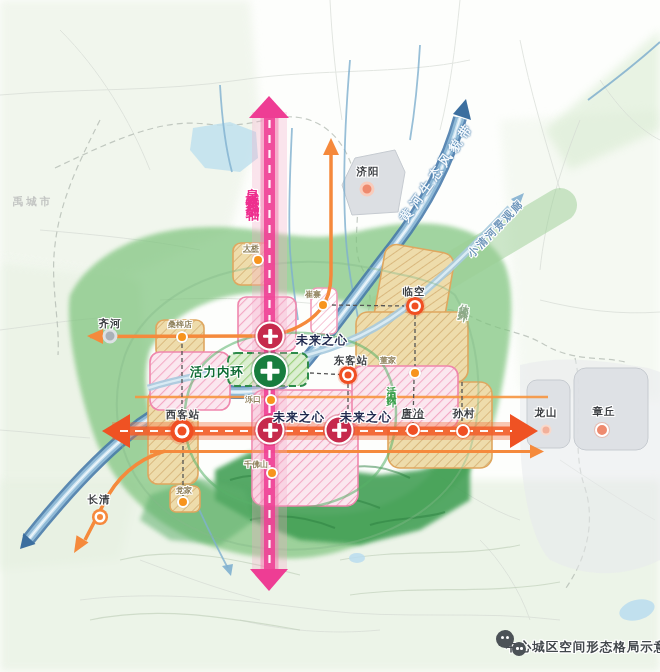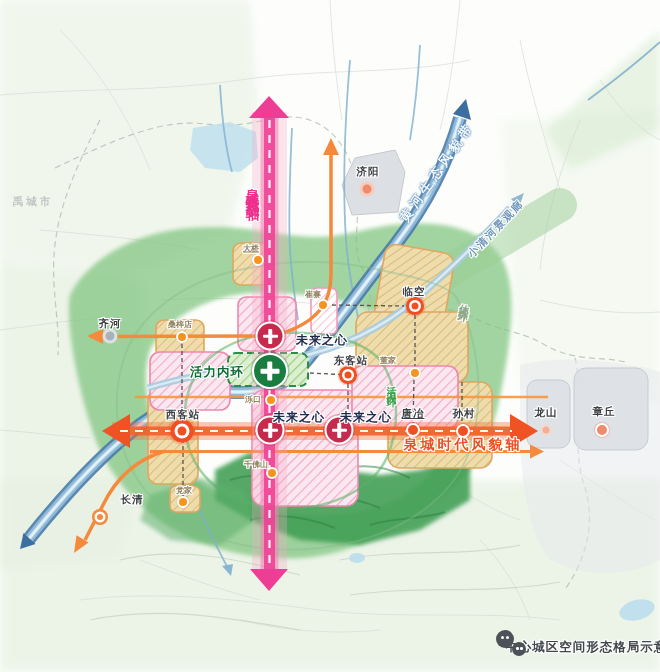--- a/index.html
+++ b/index.html
@@ -265,21 +265,20 @@
     <line x1="415" y1="315" x2="415" y2="366"></line>
     <line x1="414" y1="380" x2="413" y2="423"></line>
     <line x1="462" y1="382" x2="462" y2="424"></line>
   </g>
 </svg>
 
 <div class="lbl v axis-pink-txt" style="left:253px;top:188px;">泉城特色风貌轴</div>
 
 <div class="lbl axis-blue-txt" style="left:437px;top:172px;">黄河生态风貌带</div>
 
-<div class="lbl axis-orange-txt" style="left:463px;top:445px;">泉城时代风貌轴</div>
 
 <div class="lbl axis-lblue-txt" style="left:496px;top:229px;">小清河景观廊</div>
 
 <div class="lbl v ring-inner-txt" style="left:391px;top:386px;">活力内环</div>
 
 <div class="lbl v ring-outer-txt" style="left:465px;top:302px;">休闲外环</div>
 
 <div class="cross" style="left:270px;top:336px;"></div>
 <div class="lbl s-heart" style="left:302px;top:340px;padding-left:40px;">未来之心</div>
 
@@ -313,21 +312,21 @@
 <div class="dot dot-solid" style="left:463px;top:431px;"></div>
 <div class="lbl s-city" style="left:464px;top:414px;">孙村</div>
 
 <div class="dot dot-pale" style="left:546px;top:430px;"></div>
 <div class="lbl s-city" style="left:546px;top:413px;">龙山</div>
 
 <div class="dot dot-salmon2" style="left:602px;top:430px;"></div>
 <div class="lbl s-city" style="left:604px;top:412px;">章丘</div>
 
 <div class="dot ring-sm" style="left:100px;top:517px;"></div>
-<div class="lbl s-city" style="left:99px;top:500px;margin-left:33px;">长清</div>
+<div class="lbl s-city" style="left:99px;top:500px;">长清</div>
 
 <div class="dot dot-minor" style="left:182px;top:337px;"></div>
 <div class="lbl s-minor" style="left:180px;top:324px;">桑梓店</div>
 
 <div class="dot dot-minor" style="left:258px;top:260px;"></div>
 <div class="lbl s-minor" style="left:251px;top:248px;text-decoration:underline;">大桥</div>
 
 <div class="dot dot-minor" style="left:323px;top:305px;"></div>
 <div class="lbl s-minor" style="left:313px;top:294px;text-align:center;">崔寨</div>
 

